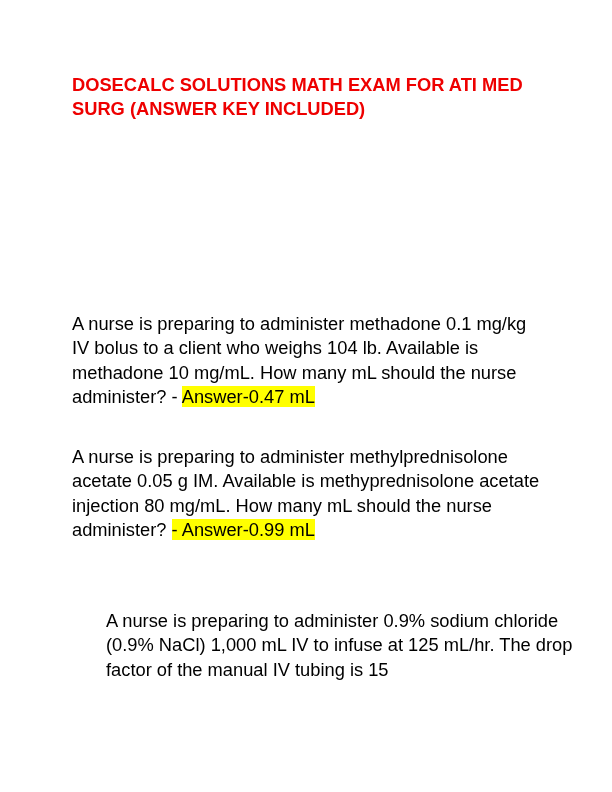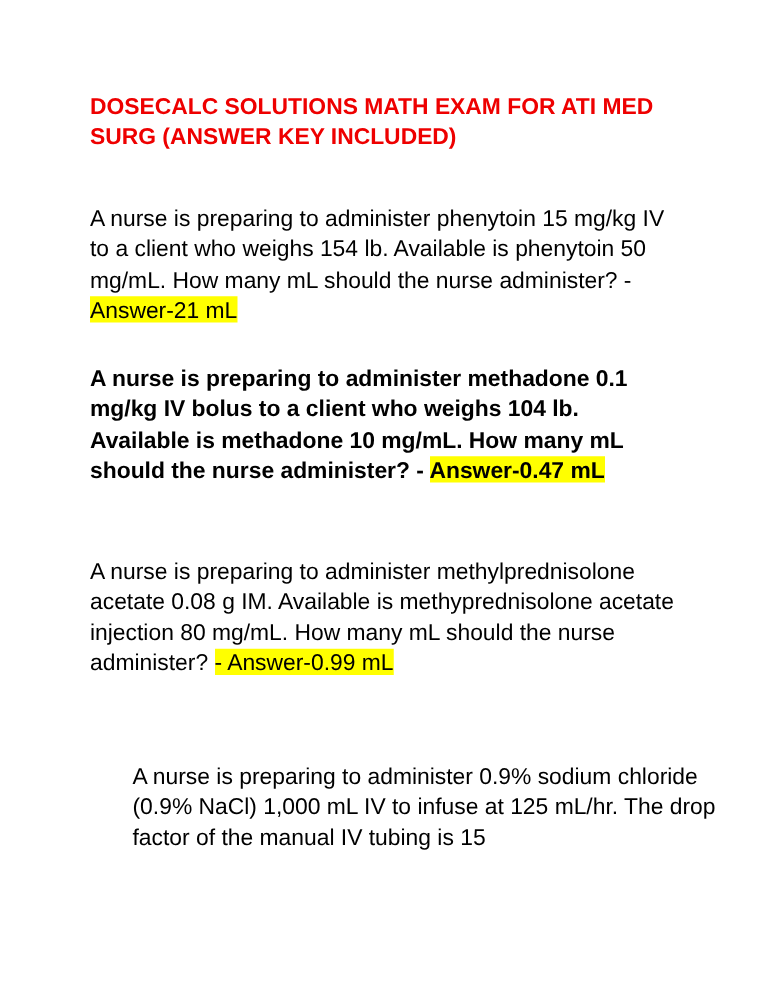--- a/index.html
+++ b/index.html
@@ -37,30 +37,29 @@
       left: 72px;
       width: 470px;
       font-size: 18.3px;
       line-height: 24.3px;
       margin: 0;
     }
     .hl {
       background: #ffff00;
     }
     #q1 { top: 163px; }
-    #q2 { top: 291px; font-weight: bold; }
+    #q2 { top: 312px; }
     #q3 { top: 445px; }
     #q4 { top: 609px; margin-left: 34px; }
   </style>
 </head>
 <body>
 
 <div class="page">
   <h1 class="title">DOSECALC SOLUTIONS MATH EXAM FOR ATI MED SURG (ANSWER KEY INCLUDED)</h1>
 
-  <p class="para" id="q1"><span>A nurse is preparing to administer phenytoin 15 mg/kg IV to a client who weighs 154 lb. Available is phenytoin 50 mg/mL. How many mL should the nurse administer? - </span><span class="hl">Answer-21 mL</span></p>
 
   <p class="para" id="q2"><span>A nurse is preparing to administer methadone 0.1 mg/kg IV bolus to a client who weighs 104 lb. Available is methadone 10 mg/mL. How many mL should the nurse administer? - </span><span class="hl">Answer-0.47 mL</span></p>
 
-  <p class="para" id="q3"><span>A nurse is preparing to administer methylprednisolone acetate 0.08 g IM. Available is methyprednisolone acetate injection 80 mg/mL. How many mL should the nurse administer? </span><span class="hl">- Answer-0.99 mL</span></p>
+  <p class="para" id="q3"><span>A nurse is preparing to administer methylprednisolone acetate 0.05 g IM. Available is methyprednisolone acetate injection 80 mg/mL. How many mL should the nurse administer? </span><span class="hl">- Answer-0.99 mL</span></p>
 
   <p class="para" id="q4"><span>A nurse is preparing to administer 0.9% sodium chloride (0.9% NaCl) 1,000 mL IV to infuse at 125 mL/hr. The drop factor of the manual IV tubing is 15</span></p>
 </div>
 
 </body></html>

